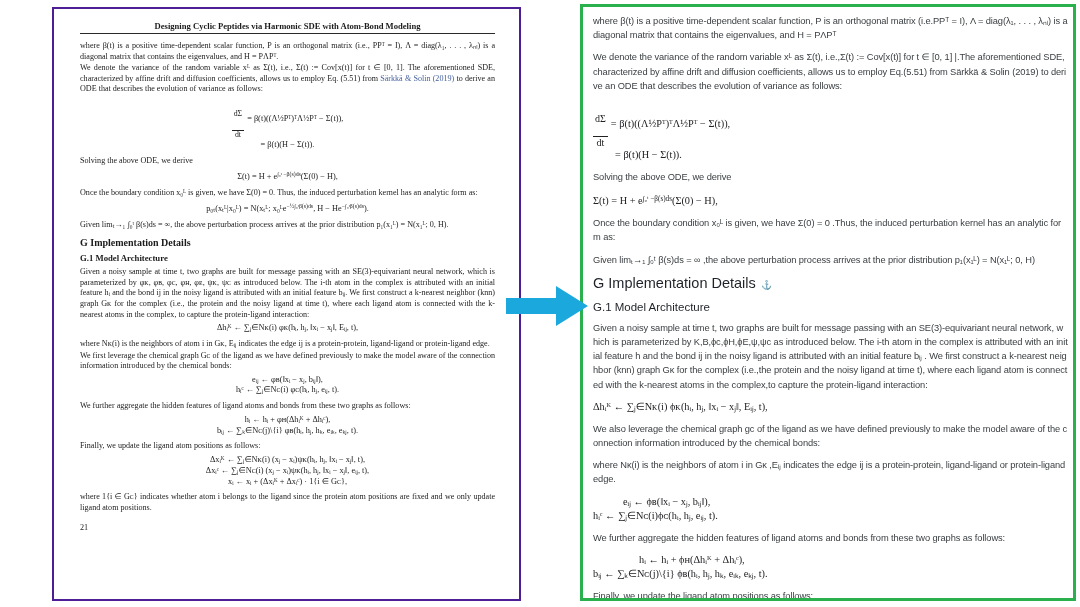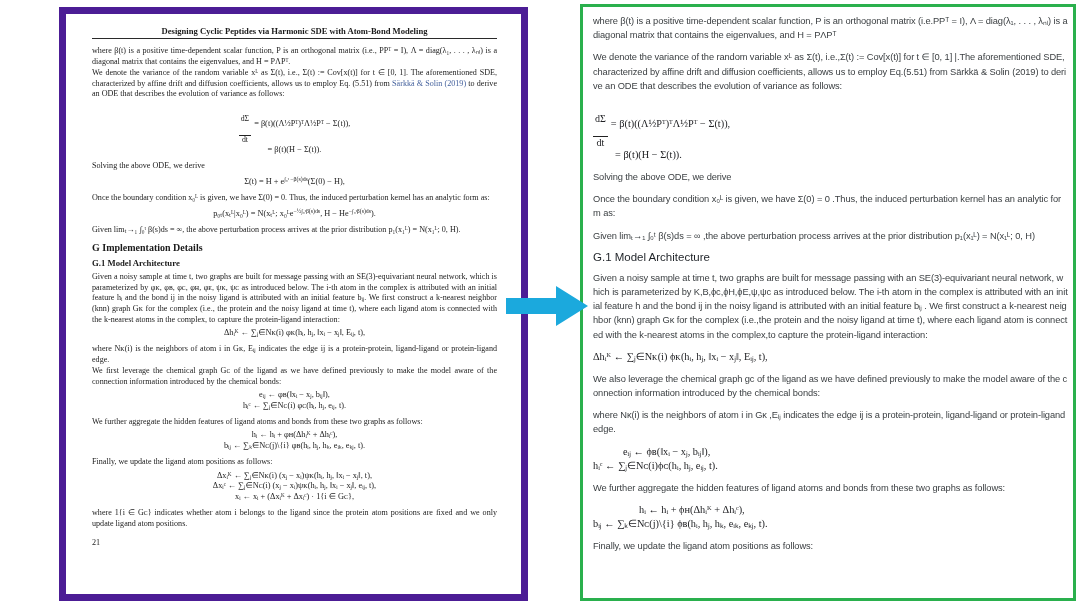--- a/index.html
+++ b/index.html
@@ -1,21 +1,21 @@
 <!DOCTYPE html>
 <html><head>
 <meta charset="utf-8">
 <style>
   html,body{margin:0;padding:0;background:#ffffff;}
   .canvas{position:relative;width:1080px;height:607px;background:#ffffff;overflow:hidden;
           font-family:"Liberation Sans",sans-serif;}
 
   
-  .pdf-page{position:absolute;left:59px;top:7px;width:469px;height:594px;box-sizing:border-box;
-            border:7px solid #4c1d95;background:#ffffff;overflow:hidden;
+  .pdf-page{position:absolute;left:52px;top:7px;width:469px;height:594px;box-sizing:border-box;
+            border:2px solid #4c1d95;background:#ffffff;overflow:hidden;
             padding:12px 24px 0 26px;font-family:"Liberation Serif",serif;color:#1b1b1b;}
   .pdf-title{font-size:8.6px;font-weight:bold;text-align:center;}
   .pdf-rule{border-top:1px solid #2a2a2a;margin:2px 0 7px 0;}
   .pdf-p{font-size:8.1px;line-height:10.6px;text-align:justify;margin:0 0 1px 0;}
   .cite{color:#44619d;cursor:pointer;}
   .pdf-eq{font-size:8.3px;line-height:10.8px;text-align:center;margin:3px 0 5px 0;}
   .pdf-h1{font-size:10px;font-weight:bold;margin:7px 0 5px 0;}
   .pdf-h2{font-size:8.7px;font-weight:bold;margin:2px 0 4px 0;}
   .pdf-pagenum{font-size:8.2px;margin-top:9px;}
   .sup{font-size:5.8px;vertical-align:2.5px;}
@@ -116,26 +116,28 @@
     <p class="md-p">where β(t) is a positive time-dependent scalar function, P is an orthogonal matrix (i.e.PPᵀ = I), Λ = diag(λ₁, . . . , λₙₗ) is a diagonal matrix that contains the eigenvalues, and H = PΛPᵀ</p>
     <p class="md-p">We denote the variance of the random variable xᴸ as Σ(t), i.e.,Σ(t) := Cov[x(t)] for t ∈ [0, 1] |.The aforementioned SDE,characterized by affine drift and diffusion coefficients, allows us to employ Eq.(5.51) from Särkkä &amp; Solin (2019) to derive an ODE that describes the evolution of variance as follows:</p>
 
     <div class="md-eq">
       <div><span class="frac"><span class="num">dΣ</span><span class="den">dt</span></span><span>= β(t)((Λ½Pᵀ)ᵀΛ½Pᵀ − Σ(t)),</span></div>
       <div class="i5">= β(t)(H − Σ(t)).</div>
     </div>
 
     <p class="md-p">Solving the above ODE, we derive</p>
 
+    <div class="md-eq"><span>Σ(t) = H + e</span><span class="rsup">∫₀ᵗ −β(s)ds</span><span>(Σ(0) − H),</span></div>
 
     <p class="md-p">Once the boundary condition x₀ᴸ is given, we have Σ(0) = 0 .Thus, the induced perturbation kernel has an analytic form as:</p>
 
 
     <p class="md-p">Given  limₜ→₁ ∫₀ᵗ β(s)ds = ∞  ,the above perturbation process arrives at the prior distribution p₁(x₁ᴸ) = N(x₁ᴸ; 0, H)</p>
 
+    <div class="md-h1"><span>G Implementation Details</span><span class="anchor-icon">⚓</span></div>
 
     <div class="md-h2">G.1 Model Architecture</div>
 
     <p class="md-p">Given a noisy sample at time t, two graphs are built for message passing with an SE(3)-equivariant neural network, which is parameterized by K,B,ϕc,ϕH,ϕE,ψ,ψc as introduced below. The i-th atom in the complex is attributed with an initial feature h and the bond ij in the noisy ligand is attributed with an initial feature bᵢⱼ . We first construct a k-nearest neighbor (knn) graph Gᴋ for the complex (i.e.,the protein and the noisy ligand at time t), where each ligand atom is connected with the k-nearest atoms in the complex,to capture the protein-ligand interaction:</p>
 
     <div class="md-eq i0">Δhᵢᴷ ← ∑ⱼ∈Nᴋ(i) ϕᴋ(hᵢ, hⱼ, ‖xᵢ − xⱼ‖, Eᵢⱼ, t),</div>
 
     <p class="md-p">We also leverage the chemical graph gc of the ligand as we have defined previously to make the model aware of the connection information introduced by the chemical bonds:</p>
     <p class="md-p">where Nᴋ(i) is the neighbors of atom i in Gᴋ ,Eᵢⱼ indicates the edge ij is a protein-protein, ligand-ligand or protein-ligand edge.</p>
 

